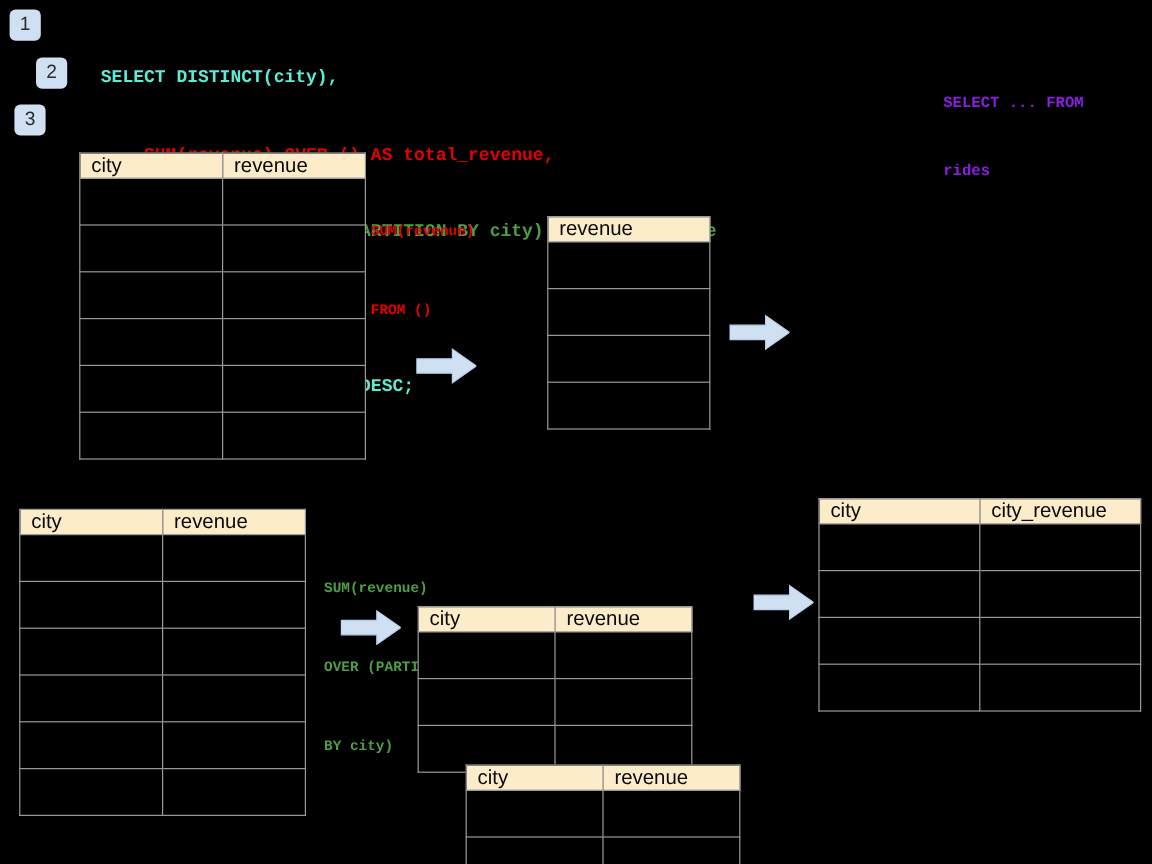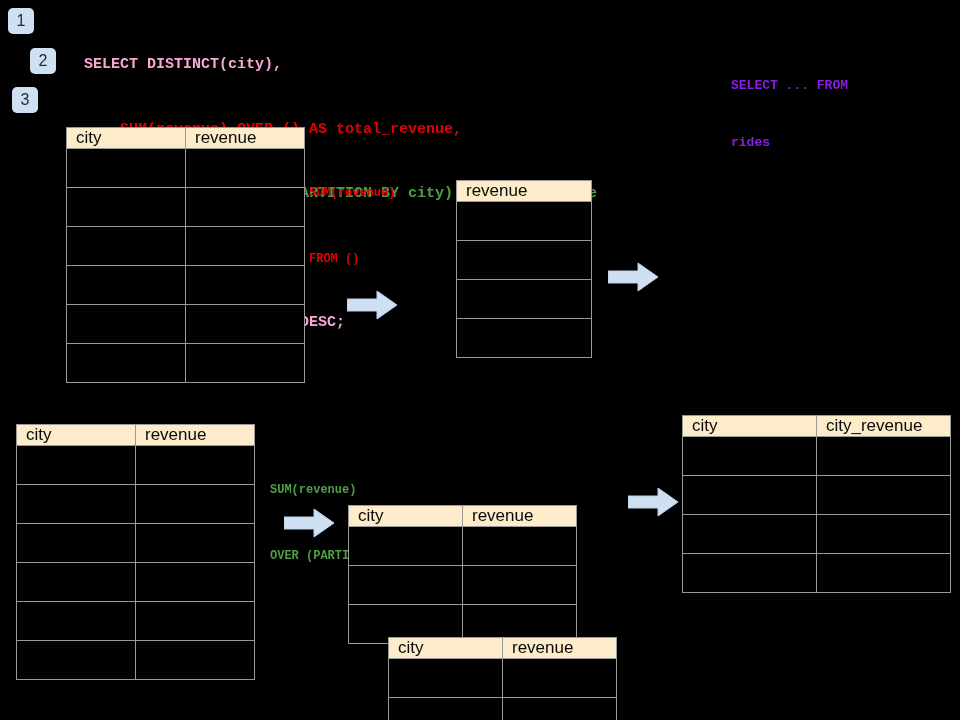--- a/index.html
+++ b/index.html
@@ -34,21 +34,21 @@
   .sql-block {
     position: absolute;
     font-family: "Liberation Mono", monospace;
     font-size: 15px;
     line-height: 21.5px;
     font-weight: bold;
     white-space: pre;
     letter-spacing: 0px;
   }
   .sql-line { white-space: pre; }
-  .c-purple { color: #f9a8d4; }
+  .c-purple { color: #5eead4; }
   .c-red    { color: #e40000; }
   .c-green  { color: #4e9e46; }
 
   
   .side-note {
     position: absolute;
     font-family: "Liberation Mono", monospace;
     font-size: 13px;
     line-height: 19px;
     font-weight: bold;
@@ -111,33 +111,34 @@
   <div class="step-badge" style="left:12px; top:87px;">3</div>
 
   <div class="sql-block" style="left:84px; top:11px;">
     <div class="sql-line c-purple">SELECT DISTINCT(city),</div>
     <div class="sql-line c-red">    SUM(revenue) OVER () AS total_revenue,</div>
     <div class="sql-line c-green">    SUM(revenue) OVER (PARTITION BY city) as city_revenue</div>
     <div class="sql-line c-purple">  FROM rides</div>
     <div class="sql-line c-purple">  ORDER by city_revenue DESC;</div>
   </div>
 
-  <div class="side-note" style="left:731px; top:38px;">
+  <div class="side-note" style="left:786px; top:38px;">
     <div>SELECT ... FROM</div>
     <div>rides</div>
   </div>
 
   <div class="annot red" style="left:309px; top:138px;">
     <div>SUM(revenue)</div>
     <div>FROM ()</div>
   </div>
 
   <div class="annot green" style="left:270px; top:435px;">
     <div>SUM(revenue)</div>
     <div>OVER (PARTITION</div>
+    <div>BY city)</div>
   </div>
 
   <table class="tbl" id="tbl-rides-top" style="left:66px; top:127px; width:238px;">
     <colgroup>
         <col style="width:119px">
         <col style="width:119px">
       </colgroup>
     <tbody>
         <tr>
           <td class="hdr">city</td>

